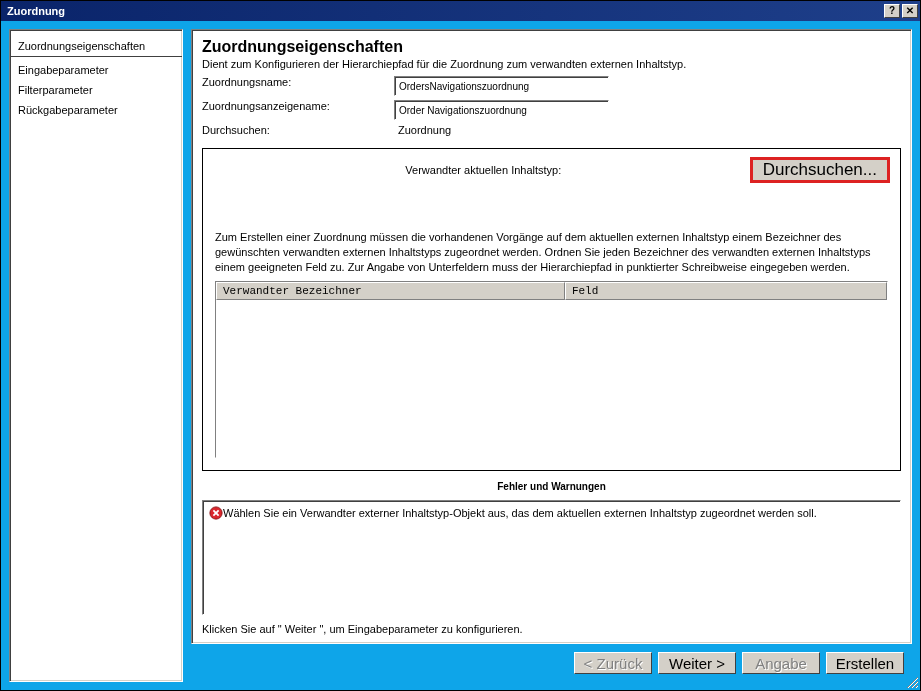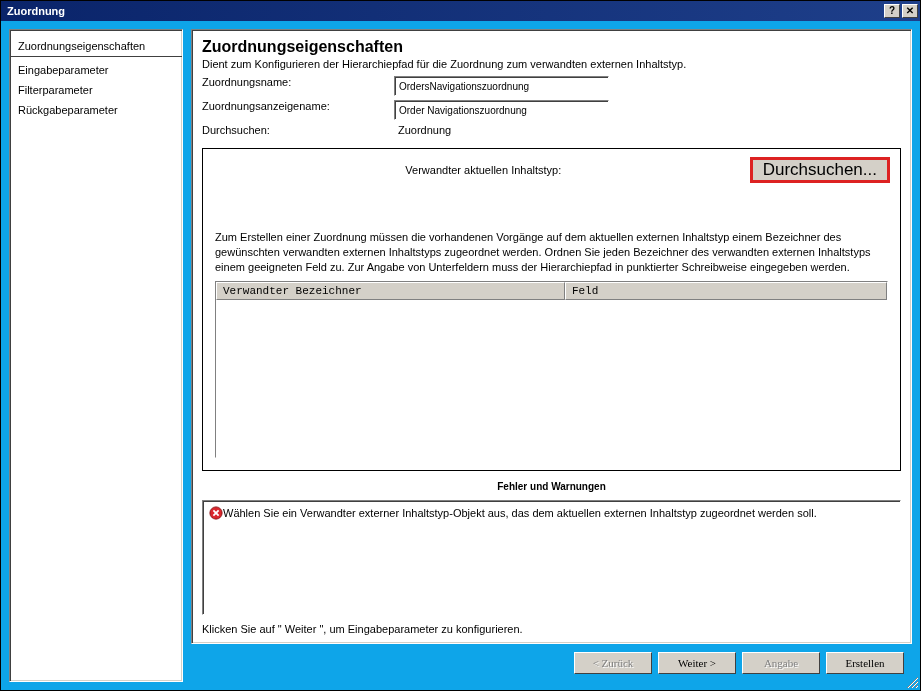--- a/index.html
+++ b/index.html
@@ -223,22 +223,22 @@
     padding: 8px 8px 8px 8px;
   }
   .footer-btn {
     width: 78px;
     height: 22px;
     background: #d4d0c8;
     border-top: 1px solid #fff;
     border-left: 1px solid #fff;
     border-right: 1px solid #404040;
     border-bottom: 1px solid #404040;
-    font-family: Liberation Serif, serif;
-    font-size: 11px;
+    font-family: Liberation Sans, sans-serif;
+    font-size: 15px;
     cursor: default;
   }
   .footer-btn:disabled {
     color: #808080;
     text-shadow: 1px 1px 0 #fff;
   }
   .resize-grip {
     position: absolute;
     right: 2px;
     bottom: 2px;

